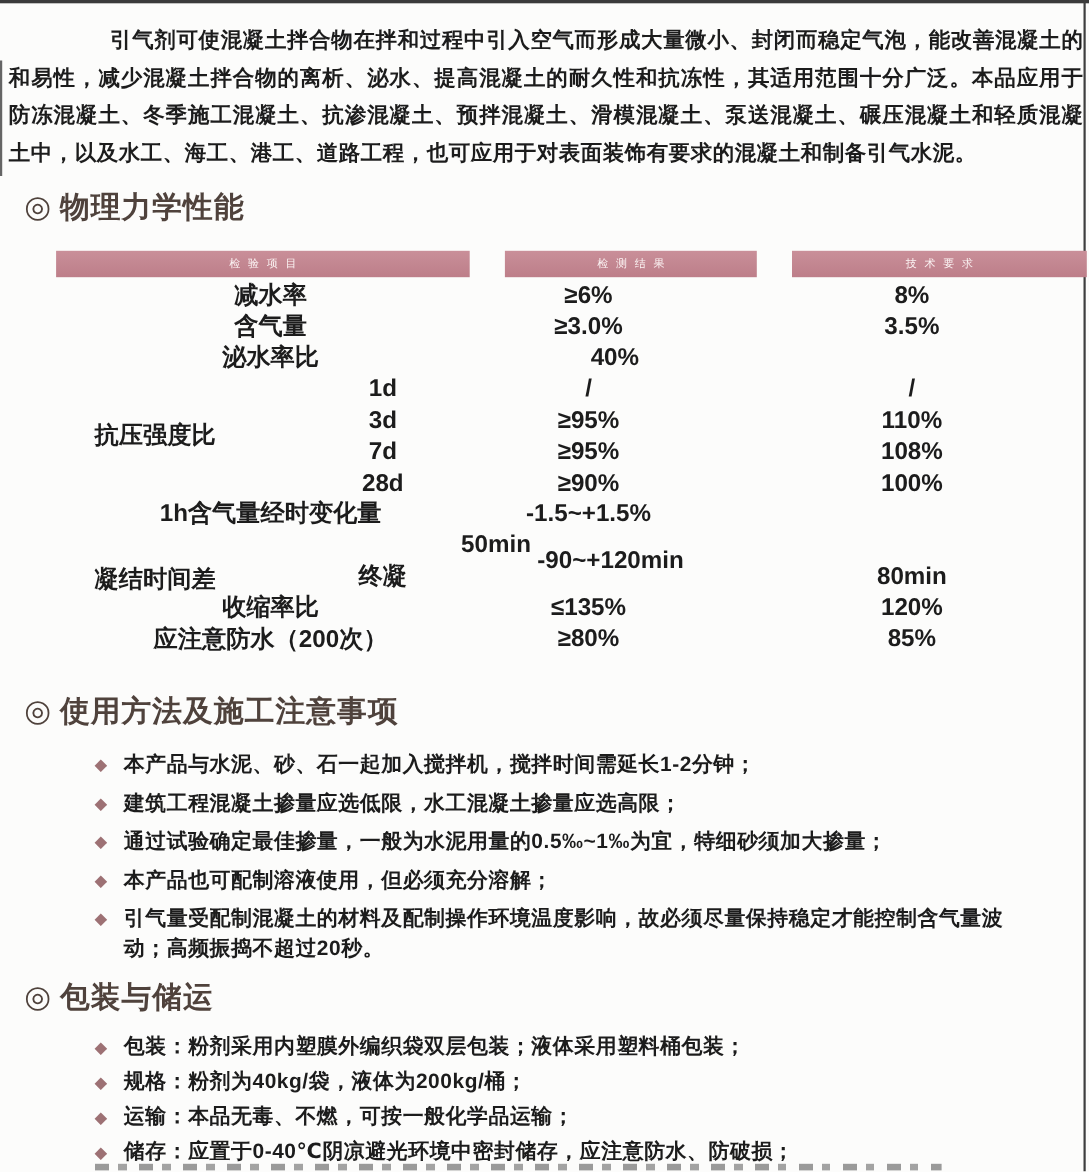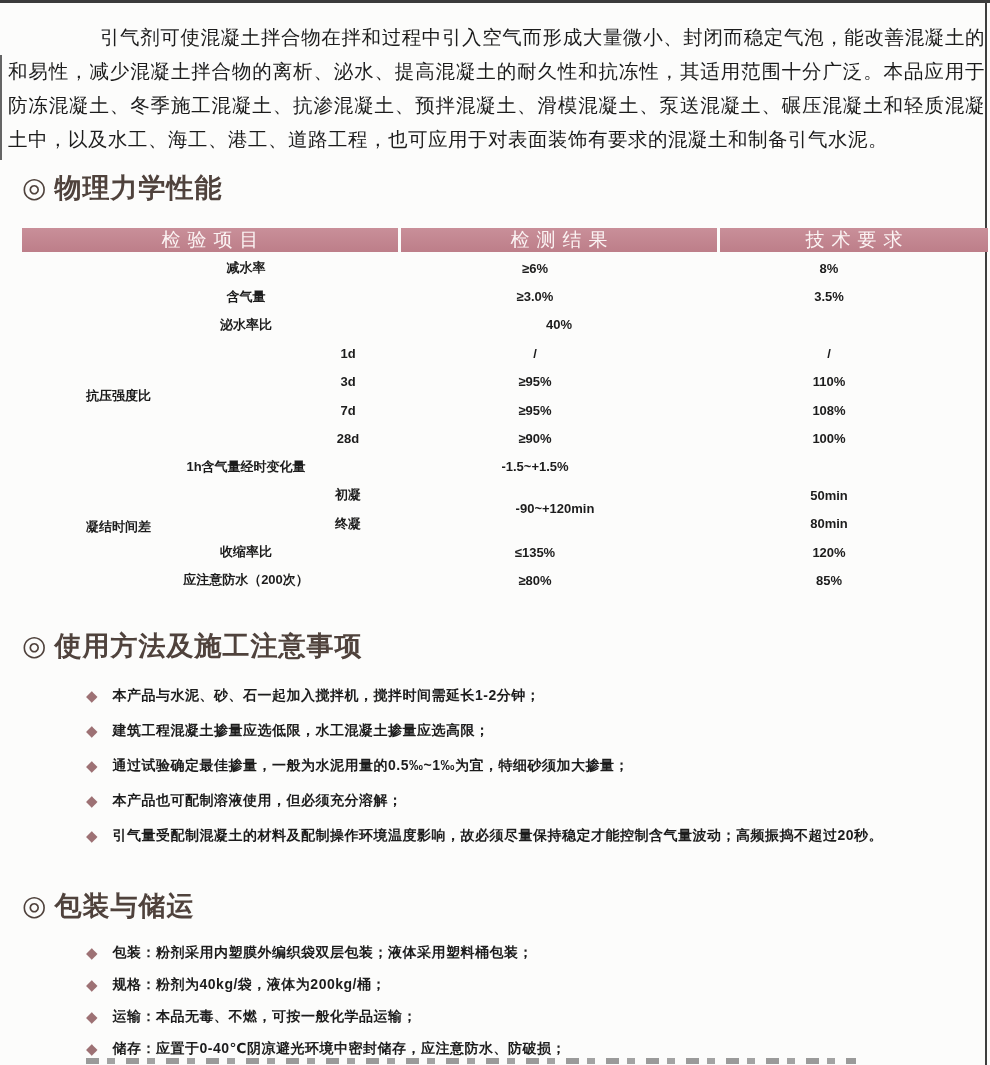--- a/index.html
+++ b/index.html
@@ -12,58 +12,58 @@
     color:#1c1c1c;
   }
   
   .edge-top{position:absolute;top:0;left:0;width:990px;height:3px;background:#3b3b3b;}
   .edge-right{position:absolute;top:0;right:3px;width:2px;height:1065px;background:#3e3e3e;}
   .edge-left{position:absolute;top:55px;left:0;width:2px;height:105px;background:#4a4a4a;opacity:.85;}
 
   
   .intro{
     position:absolute;top:20px;left:8px;width:977px;
-    font-size:19.5px;line-height:34px;font-weight:400;
+    font-size:19.5px;line-height:34px;font-weight:700;
     text-align:justify;text-indent:92px;letter-spacing:.5px;margin:0;
   }
 
   
   .sec-h{
     position:absolute;left:22px;
     display:flex;align-items:center;
     color:#4f423c;font-weight:700;font-size:27px;letter-spacing:1px;
   }
   .sec-h .mk{font-size:28px;margin-right:7px;font-weight:400;line-height:1;}
 
   
   .ptable{position:absolute;top:228px;left:22px;width:966px;}
   .thead{display:flex;gap:3px;height:24px;}
   .th{
     background:linear-gradient(#c98f99,#bd7e89);
-    color:#fbf3f3;font-size:19px;letter-spacing:7px;
+    color:#fbf3f3;font-size:10px;letter-spacing:7px;
     display:flex;align-items:center;justify-content:center;
-    padding-left:7px;box-sizing:border-box;
+    padding-left:7px;box-sizing:border-box;margin-left:29px;
   }
   .th1{width:376px;} .th2{width:268px;} .th3{flex:1;}
-  .tbody{position:relative;margin-top:2px;font-size:13px;font-weight:600;}
+  .tbody{position:relative;margin-top:2px;font-size:22px;font-weight:600;}
   .trow{display:flex;height:28.4px;align-items:center;}
   .c1{width:378px;text-align:center;box-sizing:border-box;}
   .c1.shift{padding-left:70px;}
   .c1.sub{padding-left:274px;}
   .c2{width:270px;text-align:center;}
   .c3{width:318px;text-align:center;}
   .grp-label{position:absolute;left:64px;height:26px;line-height:26px;}
   .span-req{position:absolute;left:398px;width:270px;text-align:center;height:26px;line-height:26px;}
 
   
   .blist{position:absolute;left:86px;width:884px;}
   .bitem{display:flex;margin-bottom:8px;}
   .blist.pack .bitem{margin-bottom:5px;}
   .diamond{color:#9d7174;font-size:15px;line-height:27px;margin-right:15px;flex:0 0 auto;}
-  .btext{font-size:14px;line-height:27px;font-weight:600;letter-spacing:.5px;}
+  .btext{font-size:19px;line-height:27px;font-weight:600;letter-spacing:.5px;}
   .blist.pack .btext{line-height:26px;}
 
   
   .cutoff{
     position:absolute;top:1058px;left:86px;width:770px;height:6px;
     background:repeating-linear-gradient(90deg,#4a4a4a 0 13px,transparent 13px 21px,#5a5a5a 21px 29px,transparent 29px 40px);
     opacity:.55;
   }
 </style>
 </head>
@@ -125,21 +125,20 @@
         <div class="c2">≥90%</div>
         <div class="c3">100%</div>
       </div>
 
       <div class="trow">
         <div class="c1 shift">1h含气量经时变化量</div>
         <div class="c2">-1.5~+1.5%</div>
       </div>
 
       <div class="trow">
-        <div class="c1 sub">初凝</div>
         <div class="c2"></div>
         <div class="c3">50min</div>
       </div>
       <div class="trow">
         <div class="c1 sub">终凝</div>
         <div class="c2"></div>
         <div class="c3">80min</div>
       </div>
 
       <div class="trow">

